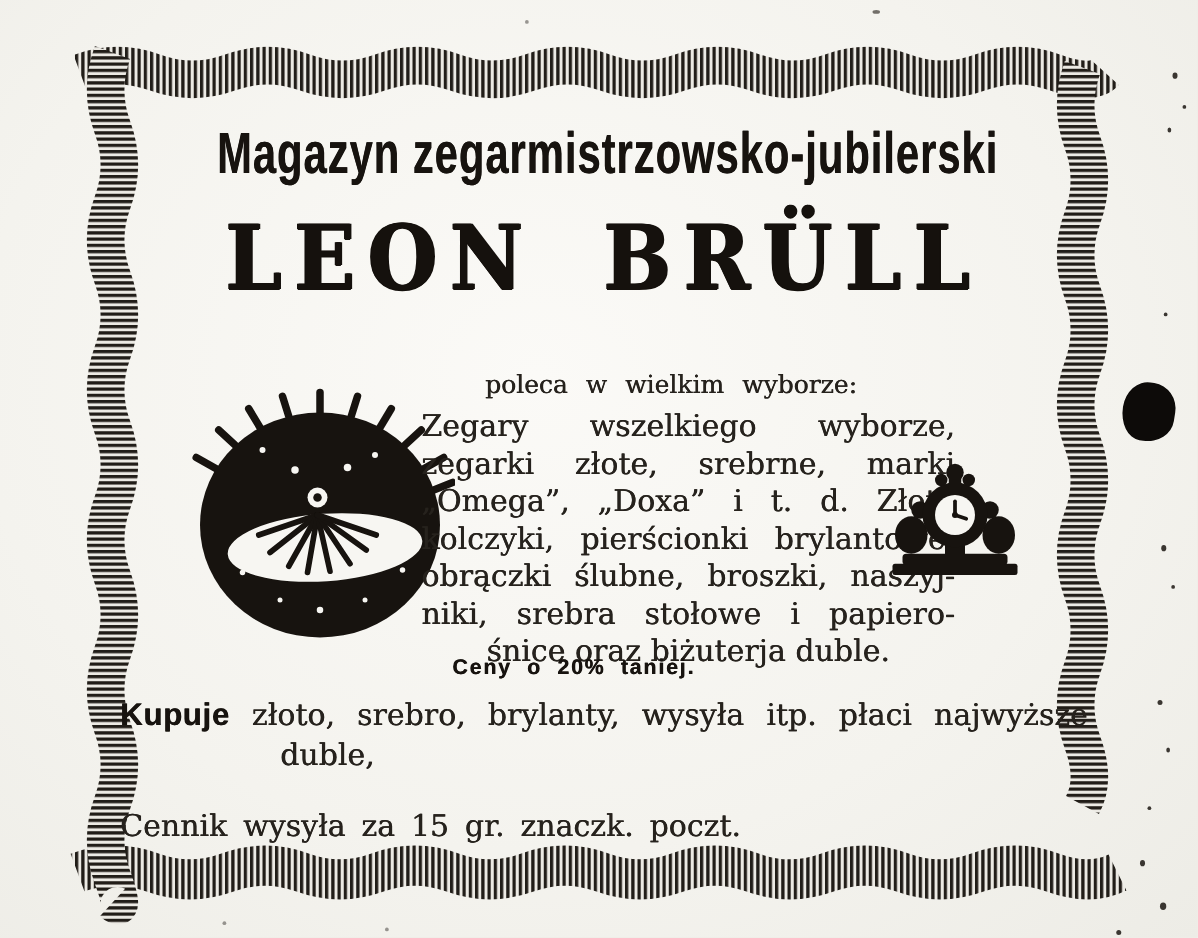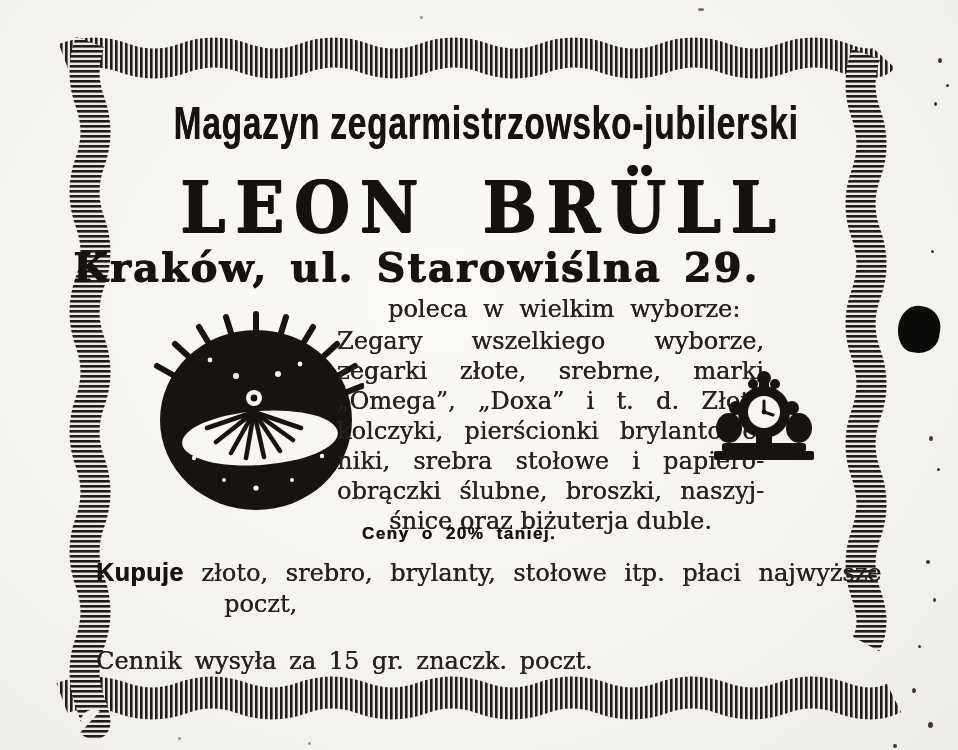--- a/index.html
+++ b/index.html
@@ -29,21 +29,21 @@
   }
   .address{
     position:absolute; left:416px; top:243px; white-space:nowrap;
     font-weight:700; font-size:40px; color:#17130f;
     letter-spacing:2px; word-spacing:6px;
     transform:translateX(-50%); 
     text-shadow:0.8px 0 0 currentColor, 0 0.5px 0 currentColor;
   }
   .intro{
     position:absolute; left:388px; top:295px; white-space:nowrap;
-    font-size:24px; word-spacing:8px; color:#26221d;
+    font-size:20px; word-spacing:8px; color:#26221d;
     text-shadow:0.3px 0 0 currentColor;
   }
   .body-text{
     position:absolute; left:337px; top:326px; width:427px;
     font-size:24px; line-height:30px; color:#26221d;
     text-shadow:0.3px 0 0 currentColor;
   }
   .bl{text-align:justify; text-align-last:justify;}
   .bl.c{text-align-last:center;}
   .price-line{
@@ -110,21 +110,20 @@
     <path d="M90 42 q-11 30 0 60 t0 60 t0 60 t0 60 t0 60 t0 60 t0 60 t0 60 t0 60 t0 60 t0 60 t0 20" fill="none" stroke="url(#hs)" stroke-width="30"></path>
     <path d="M866 54 q-11 30 0 60 t0 60 t0 60 t0 60 t0 60 t0 60 t0 60 t0 60 t0 60 t0 50" fill="none" stroke="url(#hs)" stroke-width="30"></path>
   </svg>
 
   <div class="ad">
 
     <div class="supertitle">Magazyn zegarmistrzowsko-jubilerski</div>
 
     <div class="biz-name">LEON BRÜLL</div>
 
-    <div class="address">Kraków, ul. Starowiślna 29.</div>
 
     <div class="intro">poleca w wielkim wyborze:</div>
 
     <svg class="ring-ill" width="216" height="206" viewBox="-6 -8 216 206" aria-hidden="true">
       <g stroke="#17130f" stroke-width="6" stroke-linecap="round">
         <line x1="19" y1="59" x2="3" y2="50"></line>
         <line x1="34" y1="40" x2="21" y2="28"></line>
         <line x1="54" y1="26" x2="45" y2="11"></line>
         <line x1="77" y1="17" x2="72" y2="1"></line>
         <line x1="102" y1="14" x2="102" y2="-2"></line>
@@ -159,22 +158,22 @@
         <circle cx="138" cy="164" r="2"></circle>
       </g>
       <circle cx="100" cy="82" r="3.4" fill="#17130f"></circle>
     </svg>
 
     <div class="body-text">
       <div class="bl">Zegary wszelkiego wyborze,</div>
       <div class="bl">zegarki złote, srebrne, marki</div>
       <div class="bl">„Omega”, „Doxa” i t. d. Złote</div>
       <div class="bl">kolczyki, pierścionki brylantowe,</div>
+      <div class="bl">obrączki ślubne, broszki, naszyj-</div>
       <div class="bl">niki, srebra stołowe i papiero-</div>
-      <div class="bl">obrączki ślubne, broszki, naszyj-</div>
       <div class="bl c">śnice oraz biżuterja duble.</div>
     </div>
 
     <svg class="clock-ill" width="104" height="100" viewBox="0 0 104 100" aria-hidden="true">
       <g fill="#17130f">
         <rect x="2" y="85" width="100" height="9" rx="2"></rect>
         <rect x="10" y="77" width="84" height="9" rx="3"></rect>
         <rect x="44" y="66" width="16" height="16"></rect>
         <ellipse cx="17" cy="62" rx="13" ry="15"></ellipse>
         <ellipse cx="87" cy="62" rx="13" ry="15"></ellipse>
@@ -191,23 +190,23 @@
         <line x1="52" y1="46" x2="52" y2="35"></line>
         <line x1="52" y1="46" x2="61" y2="49"></line>
       </g>
       <circle cx="52" cy="46" r="2.4" fill="#17130f"></circle>
     </svg>
 
     <div class="price-line">Ceny o 20% taniej.</div>
 
     <div class="offer o1">
       <span class="lead">Kupuje</span>
-      <span>złoto, srebro, brylanty, stołowe itp. płaci najwyższe</span>
+      <span>złoto, srebro, brylanty, wysyła itp. płaci najwyższe</span>
     </div>
-    <div class="offer o2">poczt,</div>
+    <div class="offer o2">duble,</div>
     <div class="offer o4">Cennik wysyła za 15 gr. znaczk. poczt.</div>
   </div>
 
   <div class="ink-blob"></div>
   <div class="speck s1"></div>
   <div class="speck s2"></div>
   <div class="speck s3"></div>
   <div class="speck s4"></div>
   <div class="speck s5"></div>
   <div class="speck s6"></div>

